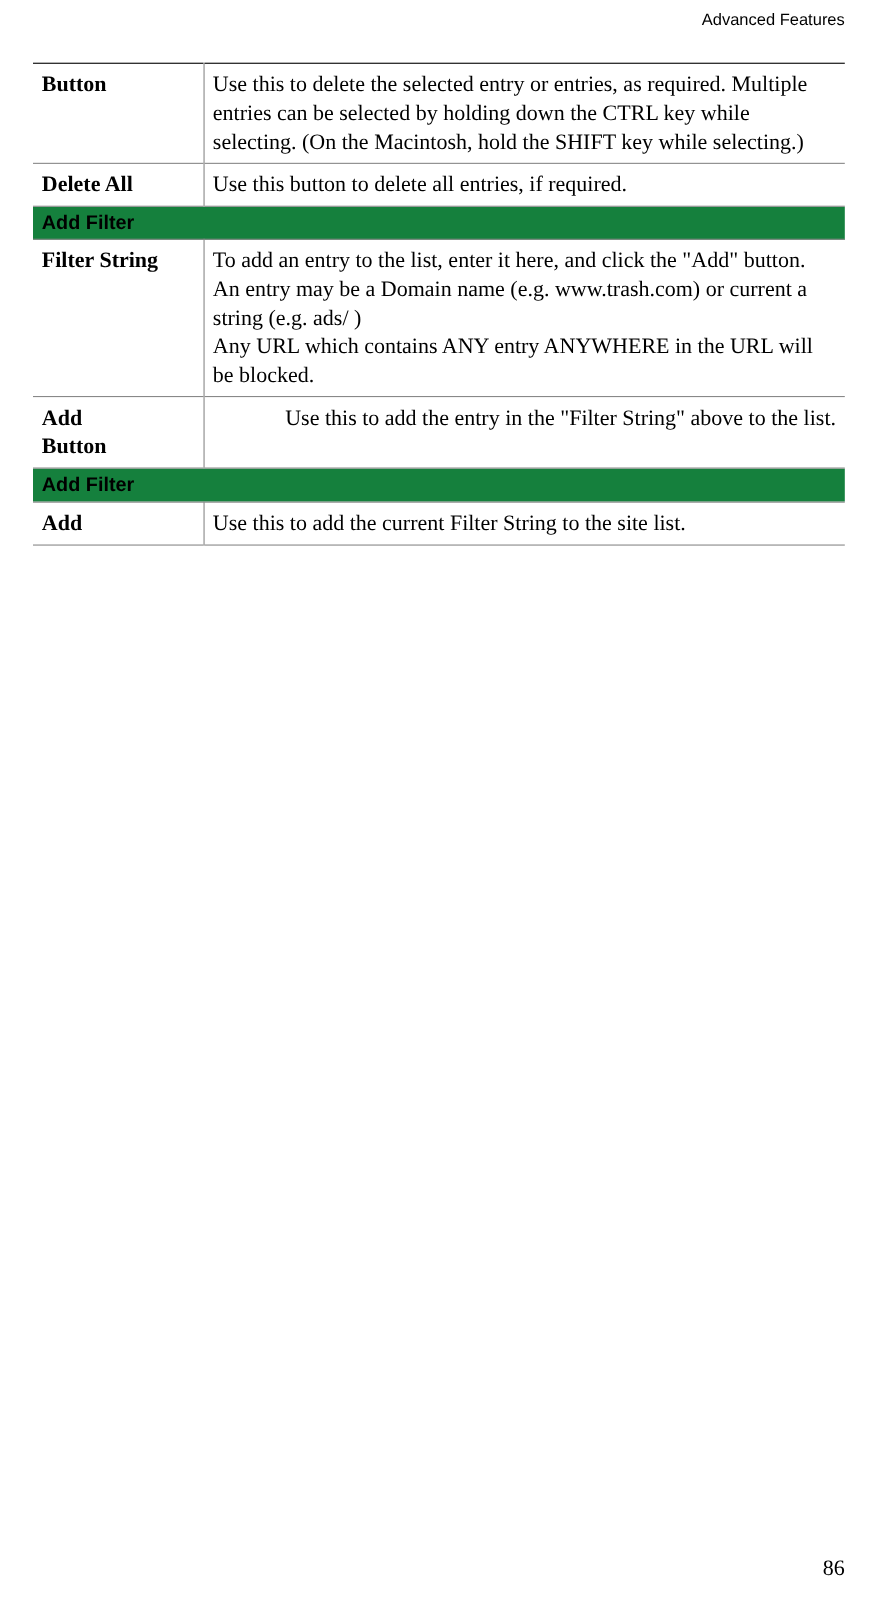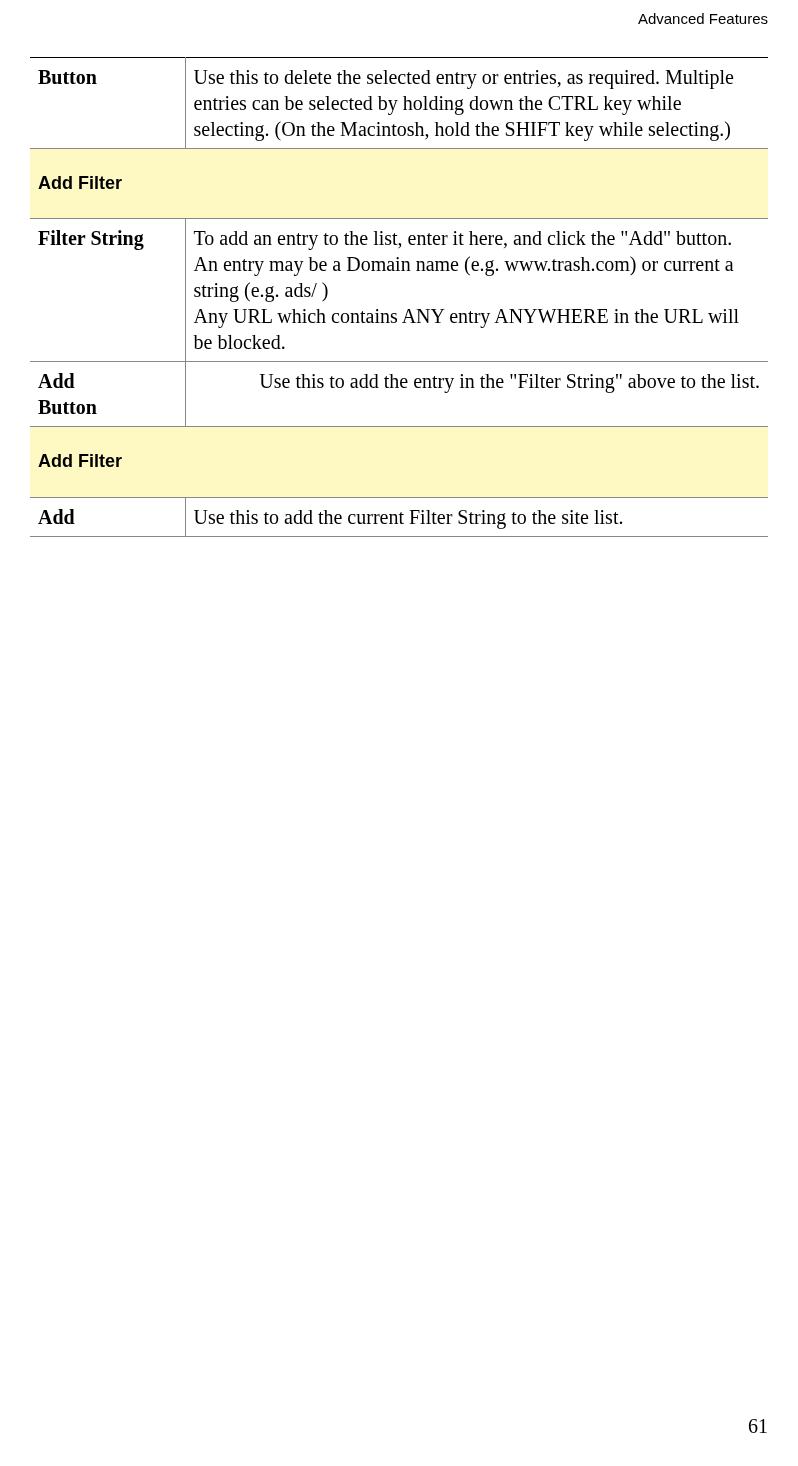--- a/index.html
+++ b/index.html
@@ -41,44 +41,48 @@
     }
     .row-regular td:first-child {
       width: 155px;
       border-right: 1px solid #888;
       font-weight: bold;
       font-family: "Times New Roman", Times, serif;
     }
     .row-regular td:last-child {
     }
     .row-header td {
-      background: #fef9c3;
+      background: #15803d;
       font-weight: bold;
       font-family: Arial, Helvetica, sans-serif;
       font-size: 18px;
-      padding: 23px 8px;
+      padding: 3px 8px;
       border-bottom: 1px solid #888;
     }
     .page-number {
       position: absolute;
       bottom: 28px;
       right: 30px;
       font-size: 20px;
     }
   </style>
 </head>
 <body>
 
 <div class="header-text">Advanced Features</div>
 
 <table class="content-table">
   <tbody id="table-body">
       <tr class="row-regular">
         <td style="white-space: pre-line;">Button</td>
         <td style="white-space: pre-line;">Use this to delete the selected entry or entries, as required. Multiple entries can be selected by holding down the CTRL key while selecting. (On the Macintosh, hold the SHIFT key while selecting.)</td>
+      </tr>
+      <tr class="row-regular">
+        <td style="white-space: pre-line;">Delete All</td>
+        <td style="white-space: pre-line;">Use this button to delete all entries, if required.</td>
       </tr>
       <tr class="row-header">
         <td colspan="2">Add Filter</td>
       </tr>
       <tr class="row-regular">
         <td style="white-space: pre-line;">Filter String</td>
         <td style="white-space: pre-line;">To add an entry to the list, enter it here, and click the "Add" button. An entry may be a Domain name (e.g. www.trash.com) or current a string (e.g. ads/ )
 Any URL which contains ANY entry ANYWHERE in the URL will be blocked.</td>
       </tr>
       <tr class="row-regular">
@@ -89,13 +93,13 @@
       <tr class="row-header">
         <td colspan="2">Add Filter</td>
       </tr>
       <tr class="row-regular">
         <td style="white-space: pre-line;">Add</td>
         <td style="white-space: pre-line;">Use this to add the current Filter String to the site list.</td>
       </tr>
     </tbody>
 </table>
 
-<div class="page-number">61</div>
+<div class="page-number">86</div>
 
 </body></html>

